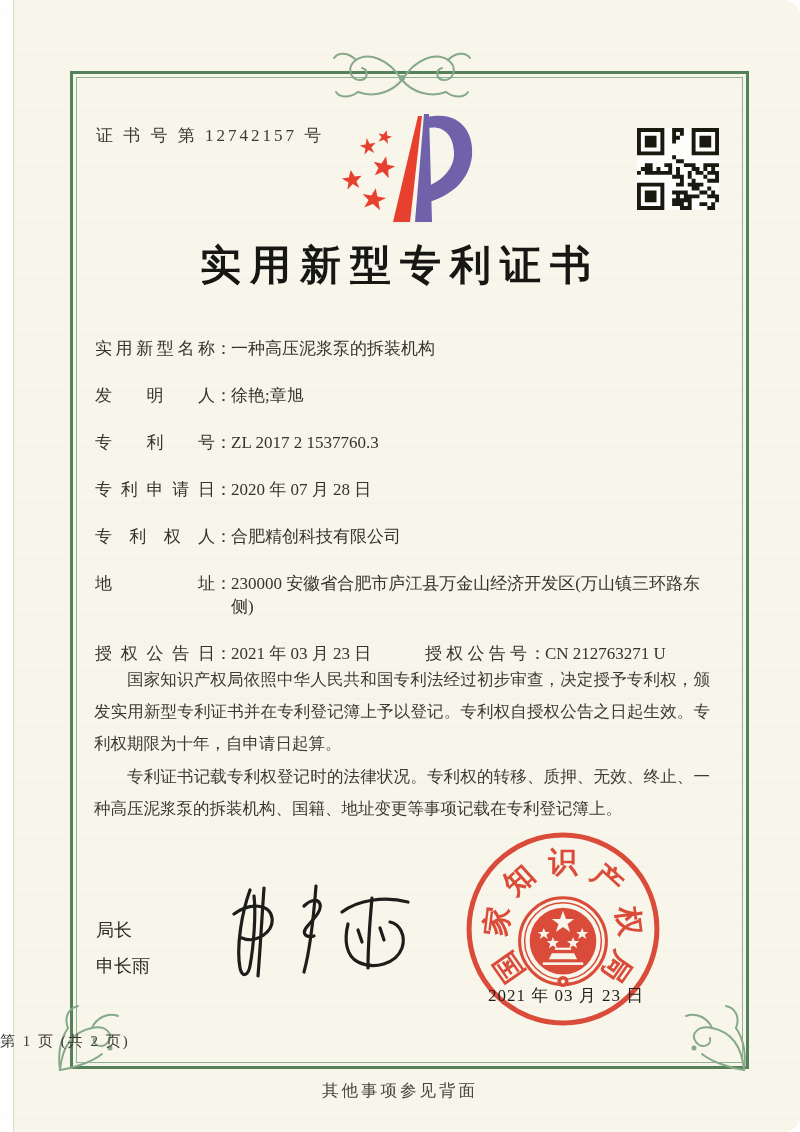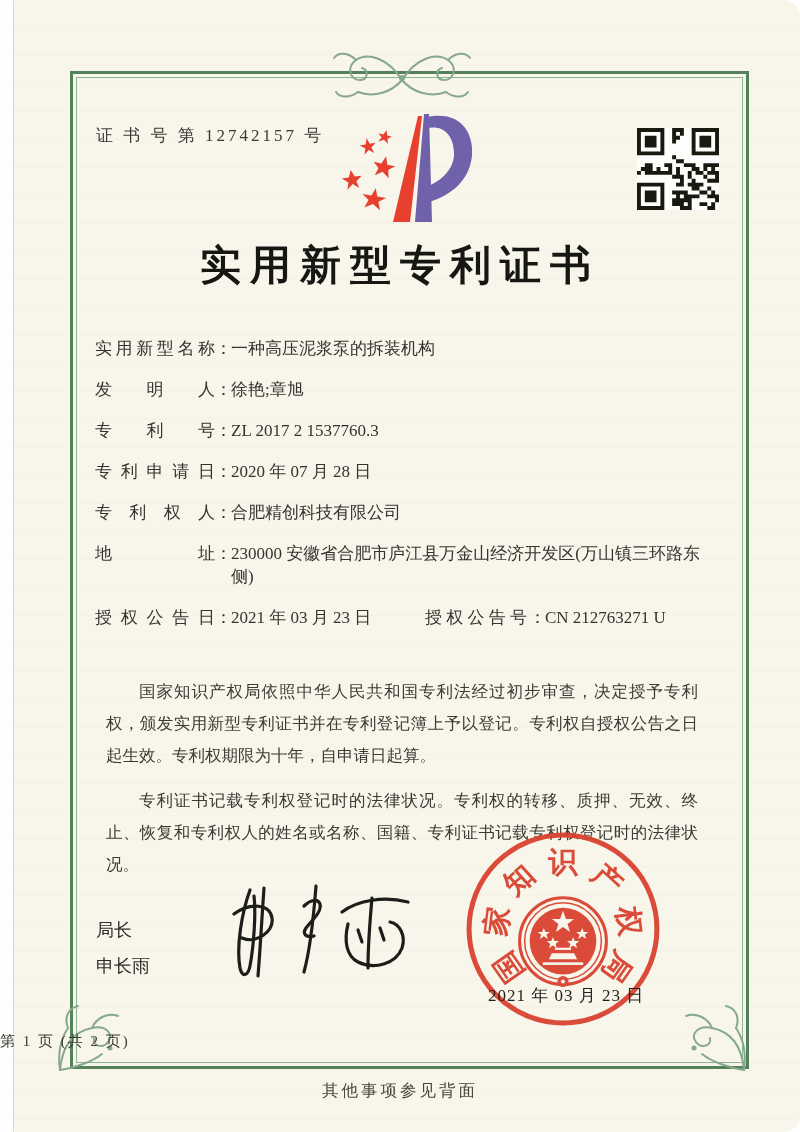--- a/index.html
+++ b/index.html
@@ -11,32 +11,32 @@
   .frame{position:absolute;left:70px;top:71px;width:673px;height:992px;border:3px solid #55815a;}
   .frame-inner{position:absolute;inset:3px;border:1px solid #8fb292;}
   .ornament-top{position:absolute;left:322px;top:40px;width:160px;height:68px;}
   .ornament-bl{position:absolute;left:52px;top:998px;width:86px;height:80px;}
   .ornament-br{position:absolute;left:666px;top:998px;width:86px;height:80px;transform:scaleX(-1);}
   .cert-no{position:absolute;left:96px;top:124px;font-size:17px;letter-spacing:3px;color:#3a3a34;}
   .logo{position:absolute;left:328px;top:104px;width:150px;height:130px;}
   .qr{position:absolute;left:637px;top:128px;width:82px;height:82px;}
   .title{position:absolute;left:0;top:238px;width:800px;text-align:center;
     font-size:41px;letter-spacing:9px;color:#161613;font-weight:600;}
-  .fields{position:absolute;left:95px;top:337px;width:618px;display:flex;flex-direction:column;gap:18px;
+  .fields{position:absolute;left:95px;top:337px;width:618px;display:flex;flex-direction:column;gap:24px;
     font-size:17px;color:#34342e;line-height:23px;}
   .frow{display:flex;}
   .flabel{display:inline-block;width:120px;text-align:justify;text-align-last:justify;flex:none;}
   .fcolon{flex:none;width:16px;}
   .fvalue{flex:1;}
   .grant-left{display:flex;width:330px;flex:none;}
   .grant-right{display:flex;flex:1;align-items:center;}
   .grant-right .flabel{width:104px;letter-spacing:2px;text-align-last:justify;}
   .paras{position:absolute;left:94px;top:664px;width:616px;font-size:16.5px;line-height:1.95;
     color:#3b3b33;text-align:justify;}
-  .paras p{margin:12px;text-indent:2em;}
+  .paras p{margin:0;text-indent:2em;}
   .signer{position:absolute;left:96px;top:912px;font-size:18px;color:#2c2c27;line-height:36px;}
   .signature{position:absolute;left:212px;top:872px;width:215px;height:118px;}
   .seal{position:absolute;left:462px;top:828px;width:202px;height:202px;opacity:.93;}
   .seal-date{position:absolute;left:488px;top:984px;width:170px;font-size:17px;color:#1f1f1c;letter-spacing:1px;}
   .page-ind{position:absolute;left:0;top:1032px;width:800px;font-size:15px;color:#3a3a32;letter-spacing:2px;}
   .footer-note{position:absolute;left:0;top:1080px;width:800px;text-align:center;font-size:16.5px;color:#45453c;letter-spacing:3px;}
   svg{display:block;}
 </style>
 </head>
 <body>
@@ -146,21 +146,21 @@
       <span class="grant-right">
         <span class="flabel">授权公告号</span>
           <span class="fcolon">：</span>
         <span>CN 212763271 U</span>
       </span>
     </div>
   </div>
 
   <div class="paras">
     <p>国家知识产权局依照中华人民共和国专利法经过初步审查，决定授予专利权，颁发实用新型专利证书并在专利登记簿上予以登记。专利权自授权公告之日起生效。专利权期限为十年，自申请日起算。</p>
-    <p>专利证书记载专利权登记时的法律状况。专利权的转移、质押、无效、终止、恢复和专利权人的姓名或名称、国籍、专利证书记载专利权登记时的法律状况。</p>
+    <p>专利证书记载专利权登记时的法律状况。专利权的转移、质押、无效、终止、一种高压泥浆泵的拆装机构、国籍、地址变更等事项记载在专利登记簿上。</p>
   </div>
 
   <div class="signer">
     <div>局长</div>
     <div>申长雨</div>
   </div>
 
   <svg class="signature" viewBox="0 0 215 118">
     <g fill="none" stroke="#1d1d1a" stroke-width="3.2" stroke-linecap="round" stroke-linejoin="round">
       <path d="M38,18 C30,40 24,74 28,96 C30,106 36,104 38,94 C42,72 44,40 42,24"></path>

